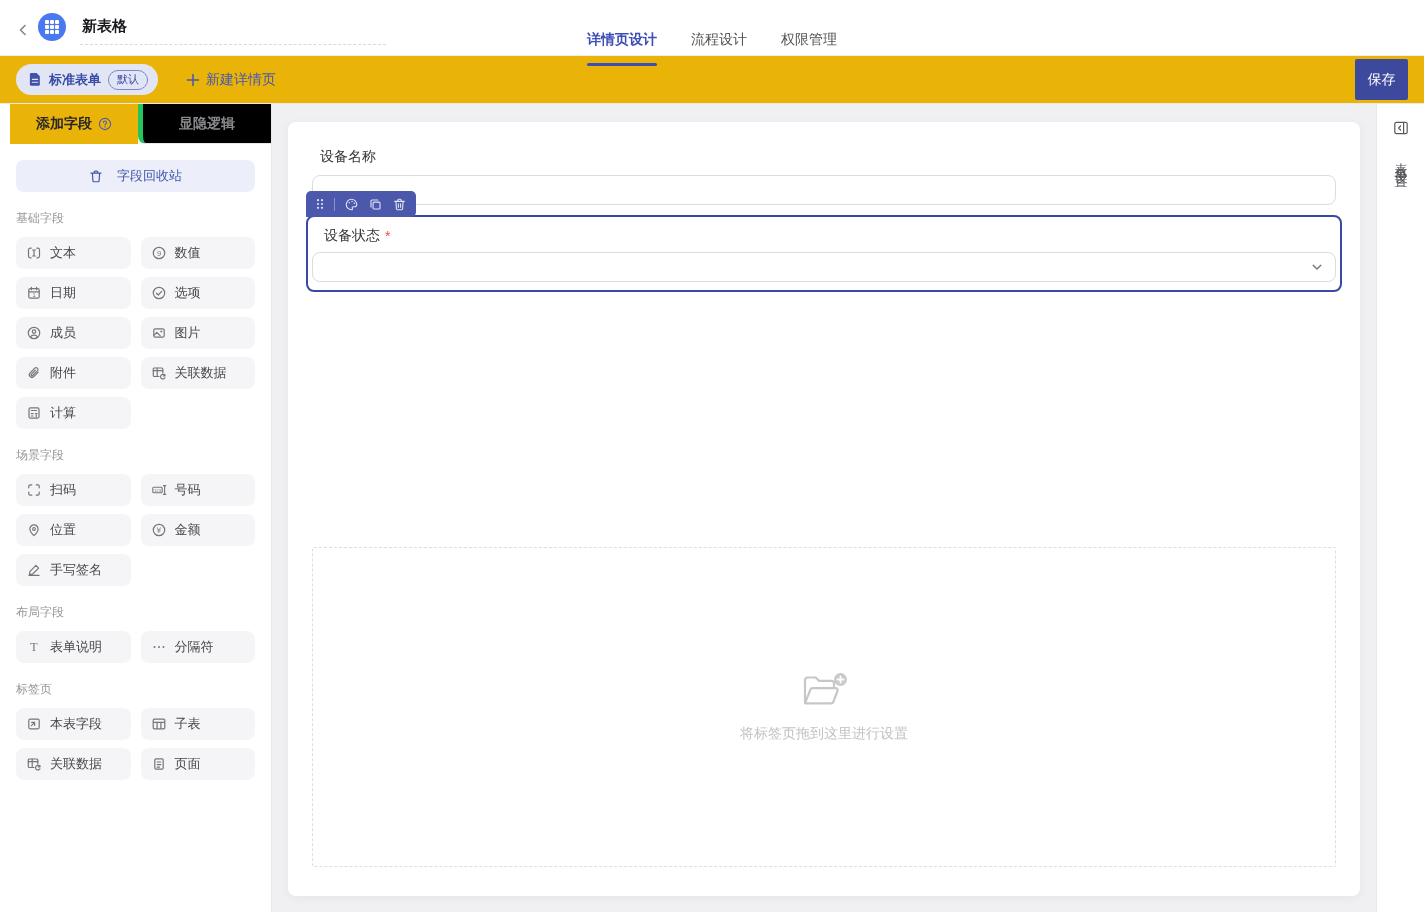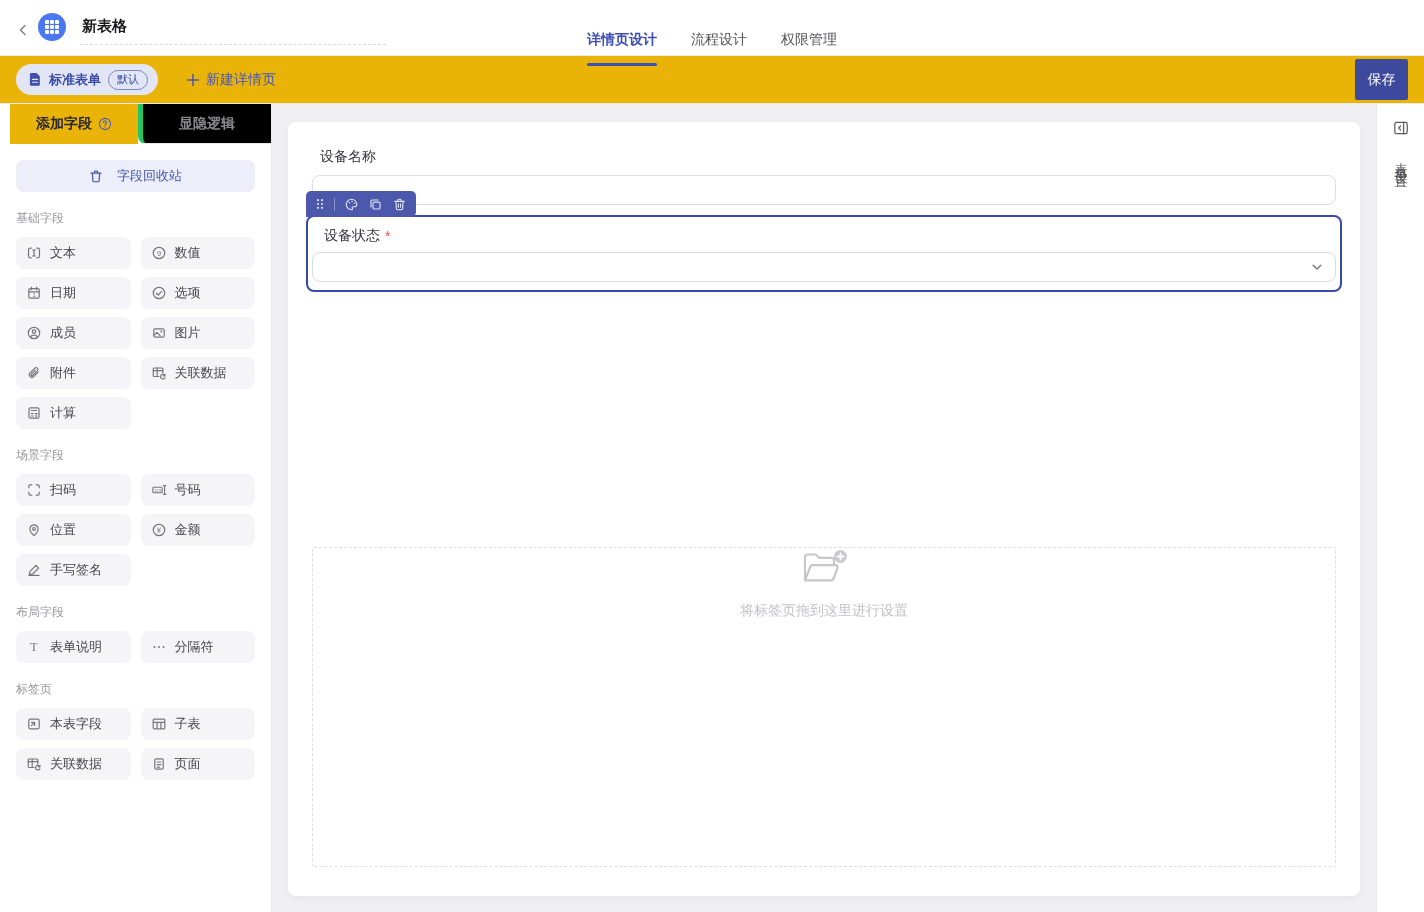--- a/index.html
+++ b/index.html
@@ -76,21 +76,21 @@
     border-radius:8px; padding:10px 4px 8px; }
   .sel-field .f-label{ margin:0 0 7px 12px; display:flex; align-items:center; }
   .select-wrap{ position:relative; }
   .select-wrap .chev{ position:absolute; right:12px; top:8px; pointer-events:none; }
   .chip{ position:absolute; top:-26px; left:-2px; height:26px; background:#4b58ac;
     border-radius:5px 5px 5px 0; display:flex; align-items:center; padding:0 9px; gap:9px; }
   .chip .c-btn{ background:none; border:none; padding:0; cursor:pointer; display:flex; }
   .chip .c-div{ width:1px; height:13px; background:rgba(255,255,255,.35); }
 
   .dropzone{ margin-top:255px; height:320px; border:1px dashed #dedee0; border-radius:2px;
-    display:flex; flex-direction:column; align-items:center; gap:14px; }
+    display:flex; flex-direction:column; align-items:center; justify-content:center; gap:14px; }
   .dz-hint{ font-size:14px; color:#c2c2c6; }
 
   
   .rail{ width:48px; flex:none; background:#fff; border-left:1px solid #e9e9eb;
     display:flex; flex-direction:column; align-items:center; padding-top:13px; }
   .collapse-btn{ background:none; border:none; cursor:pointer; padding:2px; }
   .v-label{ margin-top:13px; writing-mode:vertical-rl; text-orientation:upright;
     font-size:13px; color:#515156; letter-spacing:4px; cursor:pointer; }
 </style>
 </head>

